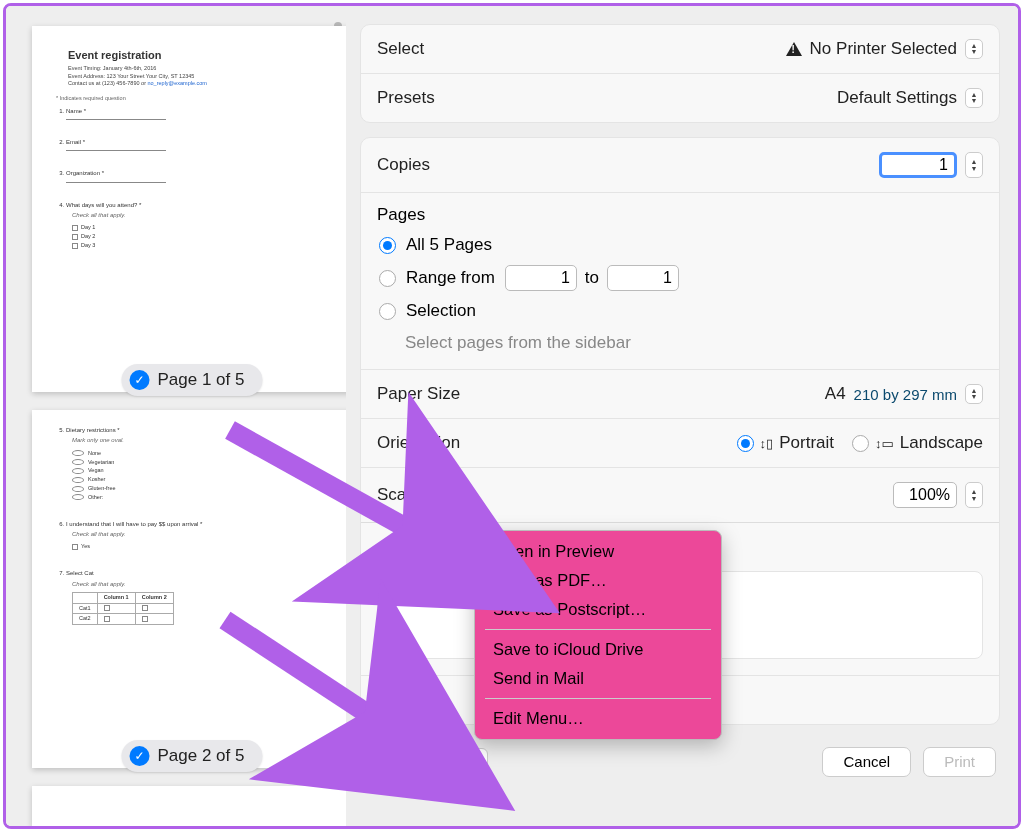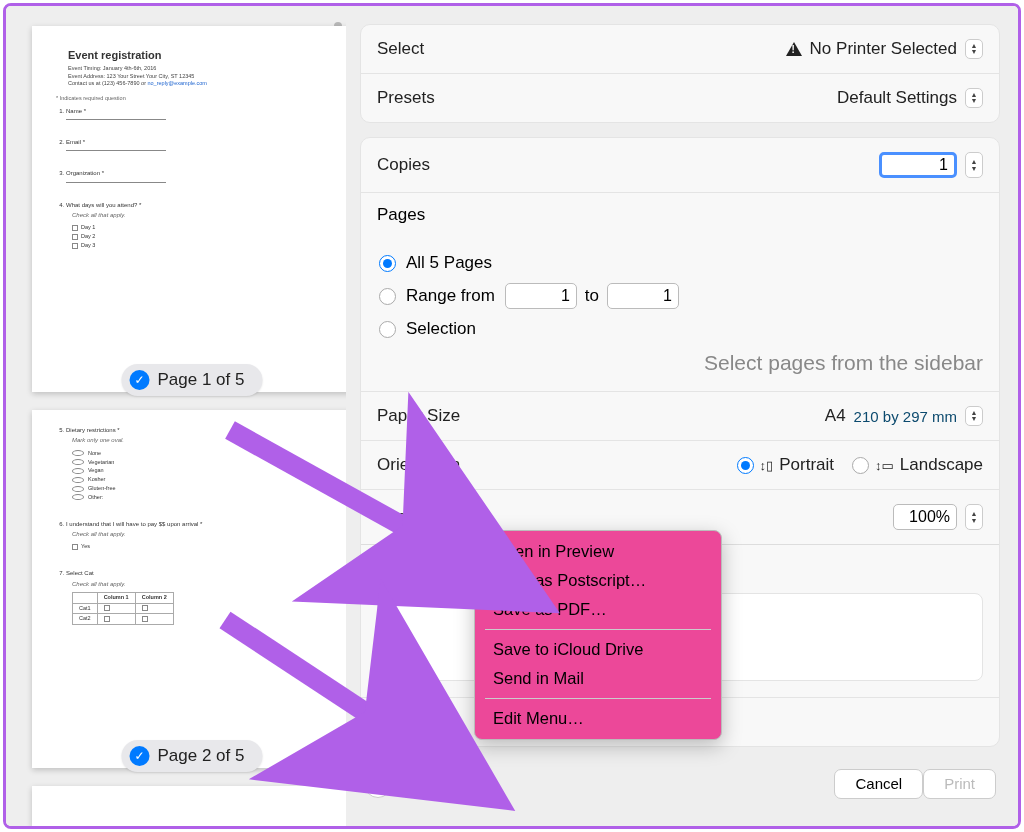--- a/index.html
+++ b/index.html
@@ -34,41 +34,41 @@
 .row + .row, .row + .subrow, .section-divider { border-top: 1px solid #e4e4e4; }
 .label { font-size: 17px; color: #222; }
 .right { display: flex; align-items: center; gap: 8px; }
 .warn-icon { width: 0; height: 0; border-left: 8px solid transparent; border-right: 8px solid transparent; border-bottom: 14px solid #222; position: relative; }
 .warn-icon::after { content: "!"; position: absolute; left: -2px; top: 2px; color: #fff; font-size: 10px; font-weight: bold; }
 .select-arrows { width: 18px; height: 20px; border: 1px solid #ccc; border-radius: 5px; background: #fff; display: flex; flex-direction: column; align-items: center; justify-content: center; font-size: 7px; line-height: 0.8; color: #444; }
 .stepper-arrows { width: 18px; height: 26px; border: 1px solid #ccc; border-radius: 5px; background: #fff; display: flex; flex-direction: column; align-items: center; justify-content: center; font-size: 7px; line-height: 1; color: #444; }
 .num-input { width: 78px; height: 26px; border: 3px solid #4a90ff; border-radius: 5px; background: #fff; text-align: right; padding: 0 6px; font-size: 16px; }
 .num-input.sm { width: 72px; border: 1px solid #bbb; }
 .subrow { padding: 12px 16px 16px; font-size: 17px; border-top: 1px solid #e4e4e4; }
-.subrow .sublabel { margin-bottom: 28px; }
+.subrow .sublabel { margin-bottom: 10px; }
 .radio-line { display: flex; align-items: center; gap: 10px; margin-bottom: 10px; padding-left: 2px; }
 .radio { width: 17px; height: 17px; border-radius: 50%; border: 1px solid #aaa; background: #fff; display: inline-flex; align-items: center; justify-content: center; }
 .radio.checked { border-color: #007aff; }
 .radio.checked::after { content: ""; width: 9px; height: 9px; border-radius: 50%; background: #007aff; }
 .range-inputs { display: inline-flex; align-items: center; gap: 8px; }
-.hint-text { font-size: 21px; color: #888; margin-left: 28px; margin-top: 12px; text-align: right; }
+.hint-text { font-size: 17px; color: #888; margin-left: 28px; margin-top: 12px; }
 .dim { color: #0c4a6e; font-size: 15px; }
 .orientation-icons { display: inline-flex; align-items: center; gap: 4px; font-size: 13px; }
 .section-header { display: flex; align-items: center; gap: 6px; padding: 14px 16px; font-size: 17px; border-top: 1px solid #ddd; }
 .chev { font-size: 11px; color: #666; }
 .inner-panel { margin: 0 16px 16px; background: #fff; border: 1px solid #e4e4e4; border-radius: 8px; padding: 14px 18px; font-size: 17px; line-height: 1.7; }
 .checkbox { display: inline-block; width: 16px; height: 16px; border: 1px solid #aaa; border-radius: 3px; background: #fff; vertical-align: middle; margin-right: 8px; position: relative; }
 .checkbox.checked { background: #007aff; border-color: #007aff; }
 .checkbox.checked::after { content: "✓"; color: #fff; font-size: 11px; position: absolute; left: 2px; top: -1px; }
 .bottom-bar { display: flex; align-items: center; justify-content: space-between; padding: 8px 4px 0; }
 .bottom-left { display: flex; align-items: center; gap: 10px; }
 .btn-q { width: 28px; height: 28px; border-radius: 50%; border: 1px solid #ccc; background: #fff; font-size: 16px; color: #444; display: flex; align-items: center; justify-content: center; }
 .btn-pdf { height: 28px; border: 1px solid #ccc; border-radius: 6px; background: #fff; padding: 0 10px; font-size: 15px; display: flex; align-items: center; }
 .btn-pdf-arrow { height: 28px; width: 24px; border: 1px solid #ccc; border-radius: 6px; background: #fff; font-size: 11px; display: flex; align-items: center; justify-content: center; }
-.bottom-right { display: flex; }
+.bottom-right { display: flex; gap: 12px; }
 .btn { height: 30px; padding: 0 20px; border: 1px solid #ccc; border-radius: 7px; background: #fff; font-size: 15px; cursor: pointer; }
 .btn.disabled { color: #bbb; }
 .dropdown { position: absolute; left: 474px; top: 530px; width: 248px; background: #ec4899; border: 0.5px solid #bbb; border-radius: 8px; box-shadow: 0 6px 20px rgba(0,0,0,0.25); padding: 6px 0; font-size: 16.5px; z-index: 10; }
 .dropdown .item { padding: 5px 18px; cursor: default; }
 .dropdown .sep { height: 1px; background: #ccc; margin: 5px 10px; }
 svg.annot { position: absolute; top: 0; left: 0; pointer-events: none; z-index: 15; }
 </style>
 </head>
 <body>
 
@@ -276,22 +276,22 @@
         <button class="btn disabled">Print</button>
       </div>
     </div>
 
   </div>
 </div>
 </div>
 
 <div class="dropdown">
   <div class="item">Open in Preview</div>
+  <div class="item">Save as PDF…</div>
   <div class="item">Save as Postscript…</div>
-  <div class="item">Save as PDF…</div>
   <div class="sep"></div>
   <div class="item">Save to iCloud Drive</div>
   <div class="item">Send in Mail</div>
   <div class="sep"></div>
   <div class="item">Edit Menu…</div>
 </div>
 
 <svg class="annot" width="1024" height="832">
   <defs>
     <marker id="ah" markerWidth="14" markerHeight="14" refX="6" refY="6" orient="auto">

